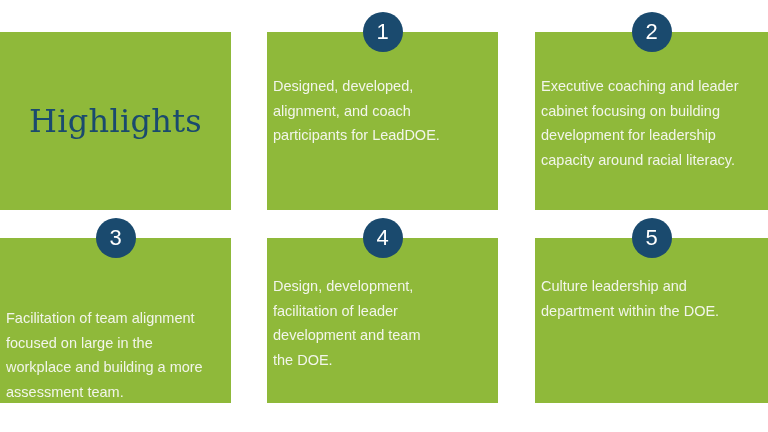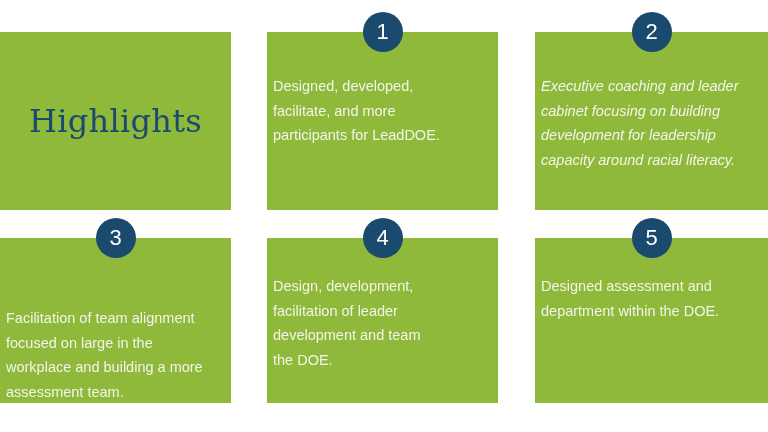--- a/index.html
+++ b/index.html
@@ -18,28 +18,28 @@
 <body>
 
 <div class="box title-box" style="left:0;top:32px;width:231px;height:178px;">
   <span class="title">Highlights</span>
 </div>
 
 <div class="box" style="left:267px;top:32px;width:231px;height:178px;">
   <div class="badge">1</div>
   <div class="text" style="top:42px;">
     <div>Designed, developed,</div>
-    <div>facilitate, and more</div>
+    <div>alignment, and coach</div>
     <div>participants for LeadDOE.</div>
   </div>
 </div>
 
 <div class="box" style="left:535px;top:32px;width:233px;height:178px;">
   <div class="badge">2</div>
-  <div class="text" style="top:42px;font-style:italic;">
+  <div class="text" style="top:42px;">
     <div>Executive coaching and leader</div>
     <div>cabinet focusing on building</div>
     <div>development for leadership</div>
     <div>capacity around racial literacy.</div>
   </div>
 </div>
 
 <div class="box" style="left:0;top:238px;width:231px;height:165px;">
   <div class="badge">3</div>
   <div class="text" style="top:36px;margin-top:32px;">
@@ -56,16 +56,16 @@
     <div>Design, development,</div>
     <div>facilitation of leader</div>
     <div>development and team</div>
     <div>the DOE.</div>
   </div>
 </div>
 
 <div class="box" style="left:535px;top:238px;width:233px;height:165px;">
   <div class="badge">5</div>
   <div class="text" style="top:36px;">
-    <div>Designed assessment and</div>
+    <div>Culture leadership and</div>
     <div>department within the DOE.</div>
   </div>
 </div>
 
 </body></html>

